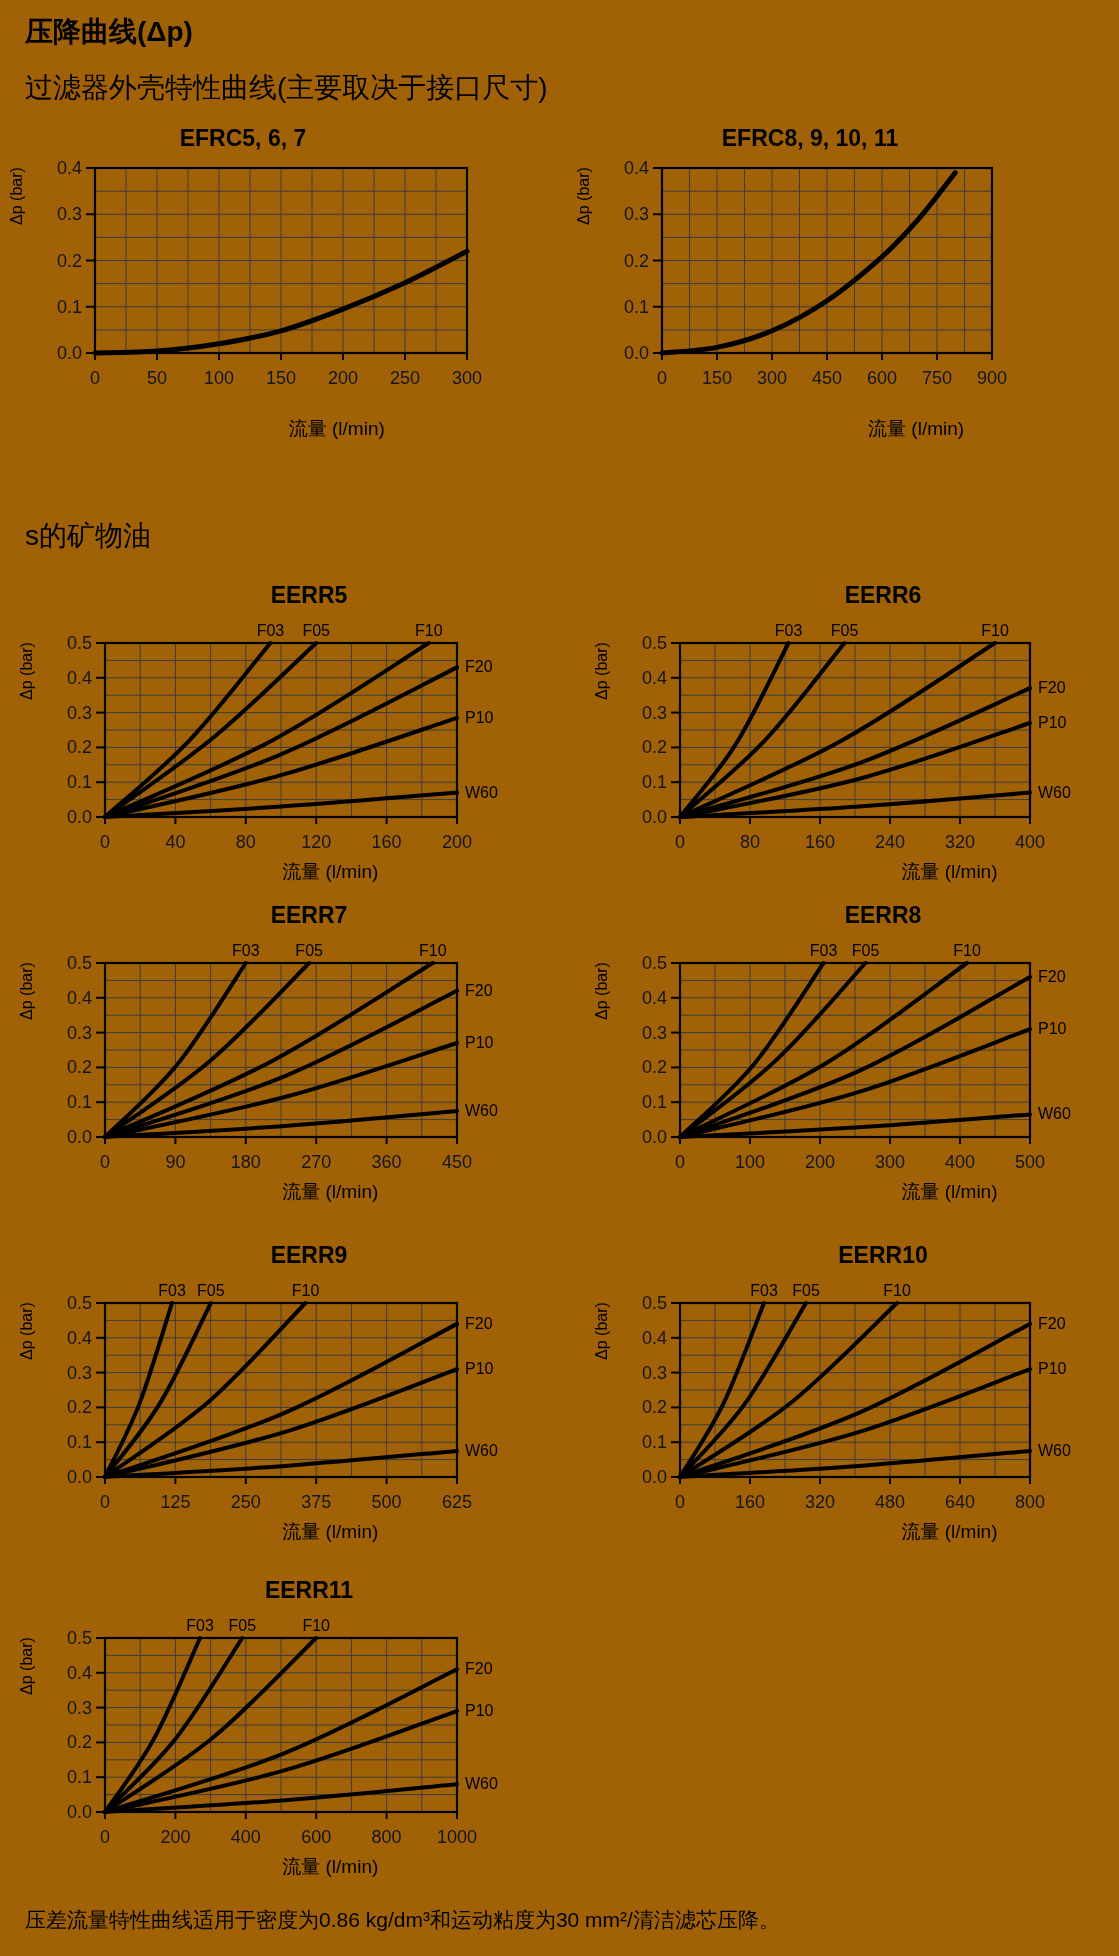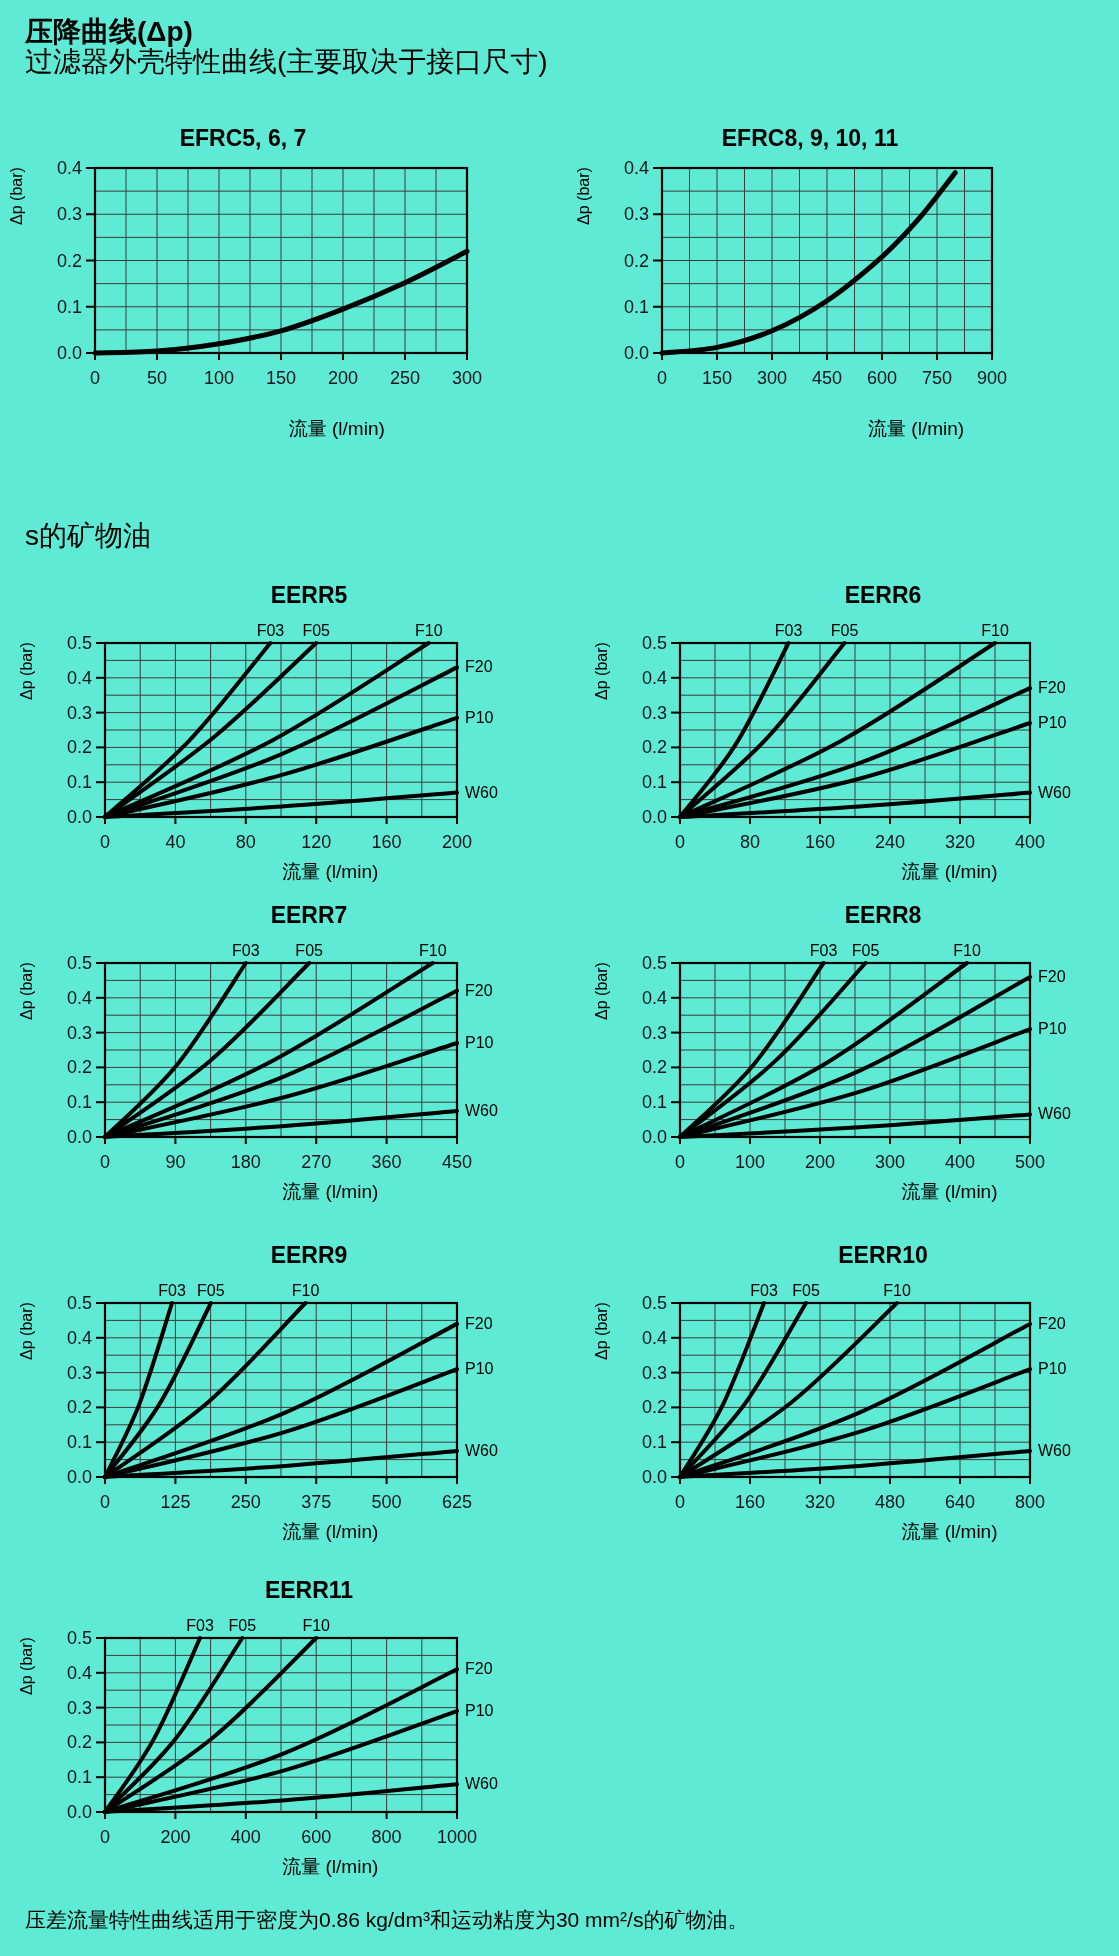--- a/index.html
+++ b/index.html
@@ -1,19 +1,19 @@
 <!DOCTYPE html>
 <html><head>
 <meta charset="utf-8">
 <style>
   body{margin:0;background:#fff}
-  .page{position:relative;width:1119px;height:1956px;background:#5eead4;
+  .page{position:relative;width:1119px;height:1956px;background:#a16207;
         font-family:"Liberation Sans","DejaVu Sans",sans-serif;color:#000;overflow:hidden}
   .h1{position:absolute;left:25px;top:13px;font-size:28px;font-weight:bold;white-space:nowrap}
-  .h2{position:absolute;left:25px;top:43px;font-size:28px;white-space:nowrap}
+  .h2{position:absolute;left:25px;top:69px;font-size:28px;white-space:nowrap}
   .h3{position:absolute;left:25px;top:517px;font-size:28px;white-space:nowrap}
   .footer{position:absolute;left:25px;top:1906px;font-size:21px;white-space:nowrap}
   #canvas{position:absolute;left:0;top:0}
   text{fill:#000}
   .grid line{stroke:#3c3c3c;stroke-width:1}
   .frame{fill:none;stroke:#000;stroke-width:2.2}
   .curve{fill:none;stroke:#000;stroke-linecap:round;stroke-linejoin:round}
   .tick{stroke:#000;stroke-width:2}
   .t-title{font-size:23px;font-weight:bold}
   .t-tick{font-size:18px;fill:#15151e}
@@ -21,21 +21,21 @@
   .t-xlab{font-size:19px}
   .t-ylab{font-size:16px}
 </style>
 </head>
 <body>
 
 <div class="page">
   <div class="h1">压降曲线(Δp)</div>
   <div class="h2">过滤器外壳特性曲线(主要取决于接口尺寸)</div>
   <div class="h3">s的矿物油</div>
-  <div class="footer">压差流量特性曲线适用于密度为0.86 kg/dm³和运动粘度为30 mm²/s的矿物油。</div>
+  <div class="footer">压差流量特性曲线适用于密度为0.86 kg/dm³和运动粘度为30 mm²/清洁滤芯压降。</div>
   <svg id="canvas" width="1119" height="1956">
       <g>
         <g class="grid">
           <line x1="95" y1="168" x2="95" y2="353"></line>
           <line x1="126" y1="168" x2="126" y2="353"></line>
           <line x1="157" y1="168" x2="157" y2="353"></line>
           <line x1="188" y1="168" x2="188" y2="353"></line>
           <line x1="219" y1="168" x2="219" y2="353"></line>
           <line x1="250" y1="168" x2="250" y2="353"></line>
           <line x1="281" y1="168" x2="281" y2="353"></line>

